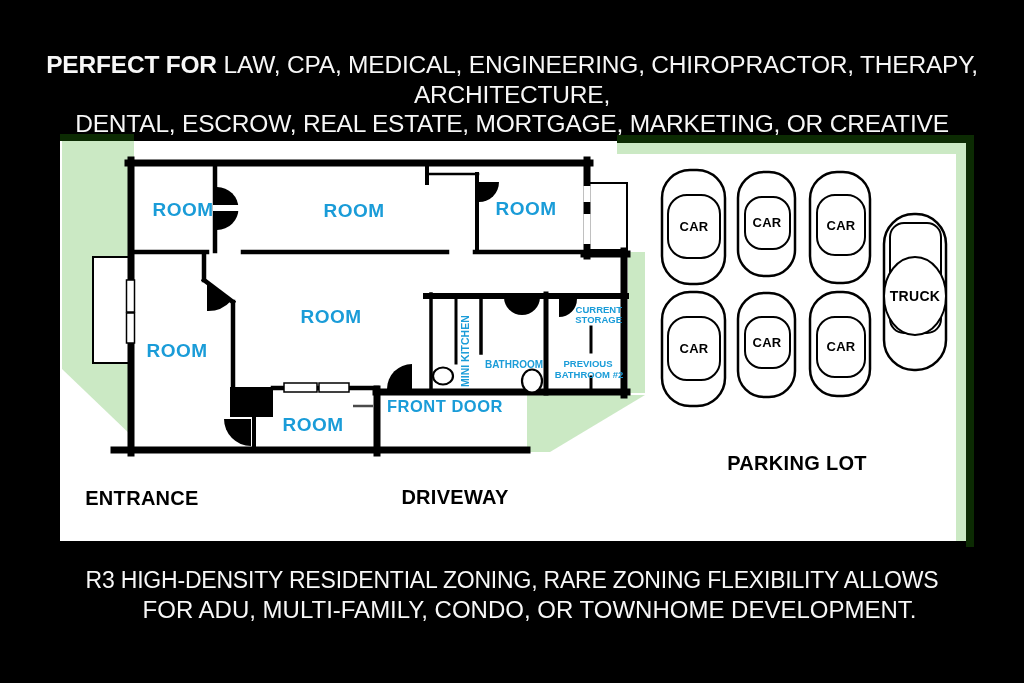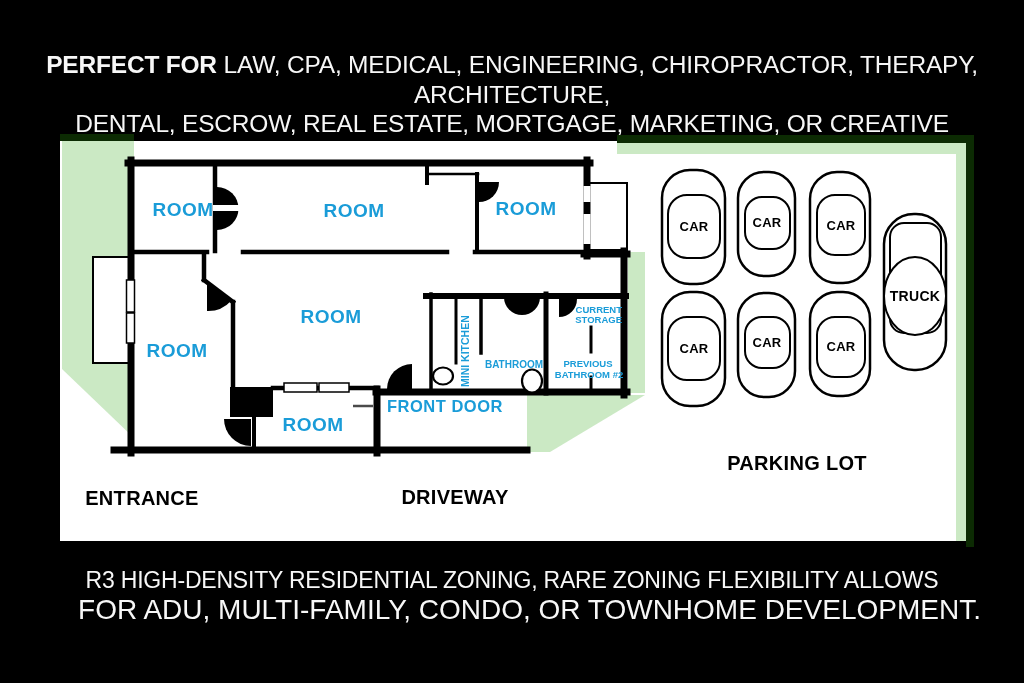--- a/index.html
+++ b/index.html
@@ -3,21 +3,21 @@
 <meta charset="utf-8">
 <style>
   html,body{margin:0;padding:0;background:#000;}
   #stage{position:relative;width:1024px;height:683px;background:#000;overflow:hidden;
          font-family:"Liberation Sans",sans-serif;}
   .headline{position:absolute;left:0;right:0;text-align:center;color:#f7f7f7;}
   #top-head{top:50px;font-size:24.5px;line-height:29.5px;letter-spacing:-0.2px;font-weight:400;}
   #top-head .emph{font-weight:700;}
   #bot-head{top:566px;font-size:23px;line-height:29px;}
   #bot-head .l1{font-weight:400;letter-spacing:-0.2px;}
-  #bot-head .l2{font-weight:400;font-size:28px;margin-left:35px;}
+  #bot-head .l2{font-weight:400;font-size:24px;margin-left:35px;}
   svg text{font-family:"Liberation Sans",sans-serif;}
   .roomlbl{font-size:19px;font-weight:700;fill:#1a9cd8;letter-spacing:0.5px;text-anchor:middle;}
   .cyansm{font-size:9.5px;font-weight:700;fill:#1a9cd8;}
   .cyanmd{font-size:16.5px;font-weight:700;fill:#1a9cd8;letter-spacing:0.5px;}
   .blklbl{font-size:20px;font-weight:700;fill:#000;text-anchor:middle;letter-spacing:0.3px;}
   .carlbl{font-size:13px;font-weight:700;fill:#000;text-anchor:middle;letter-spacing:0.3px;}
   .wall{stroke:#000;stroke-linecap:square;fill:none;}
 </style>
 </head>
 <body>

